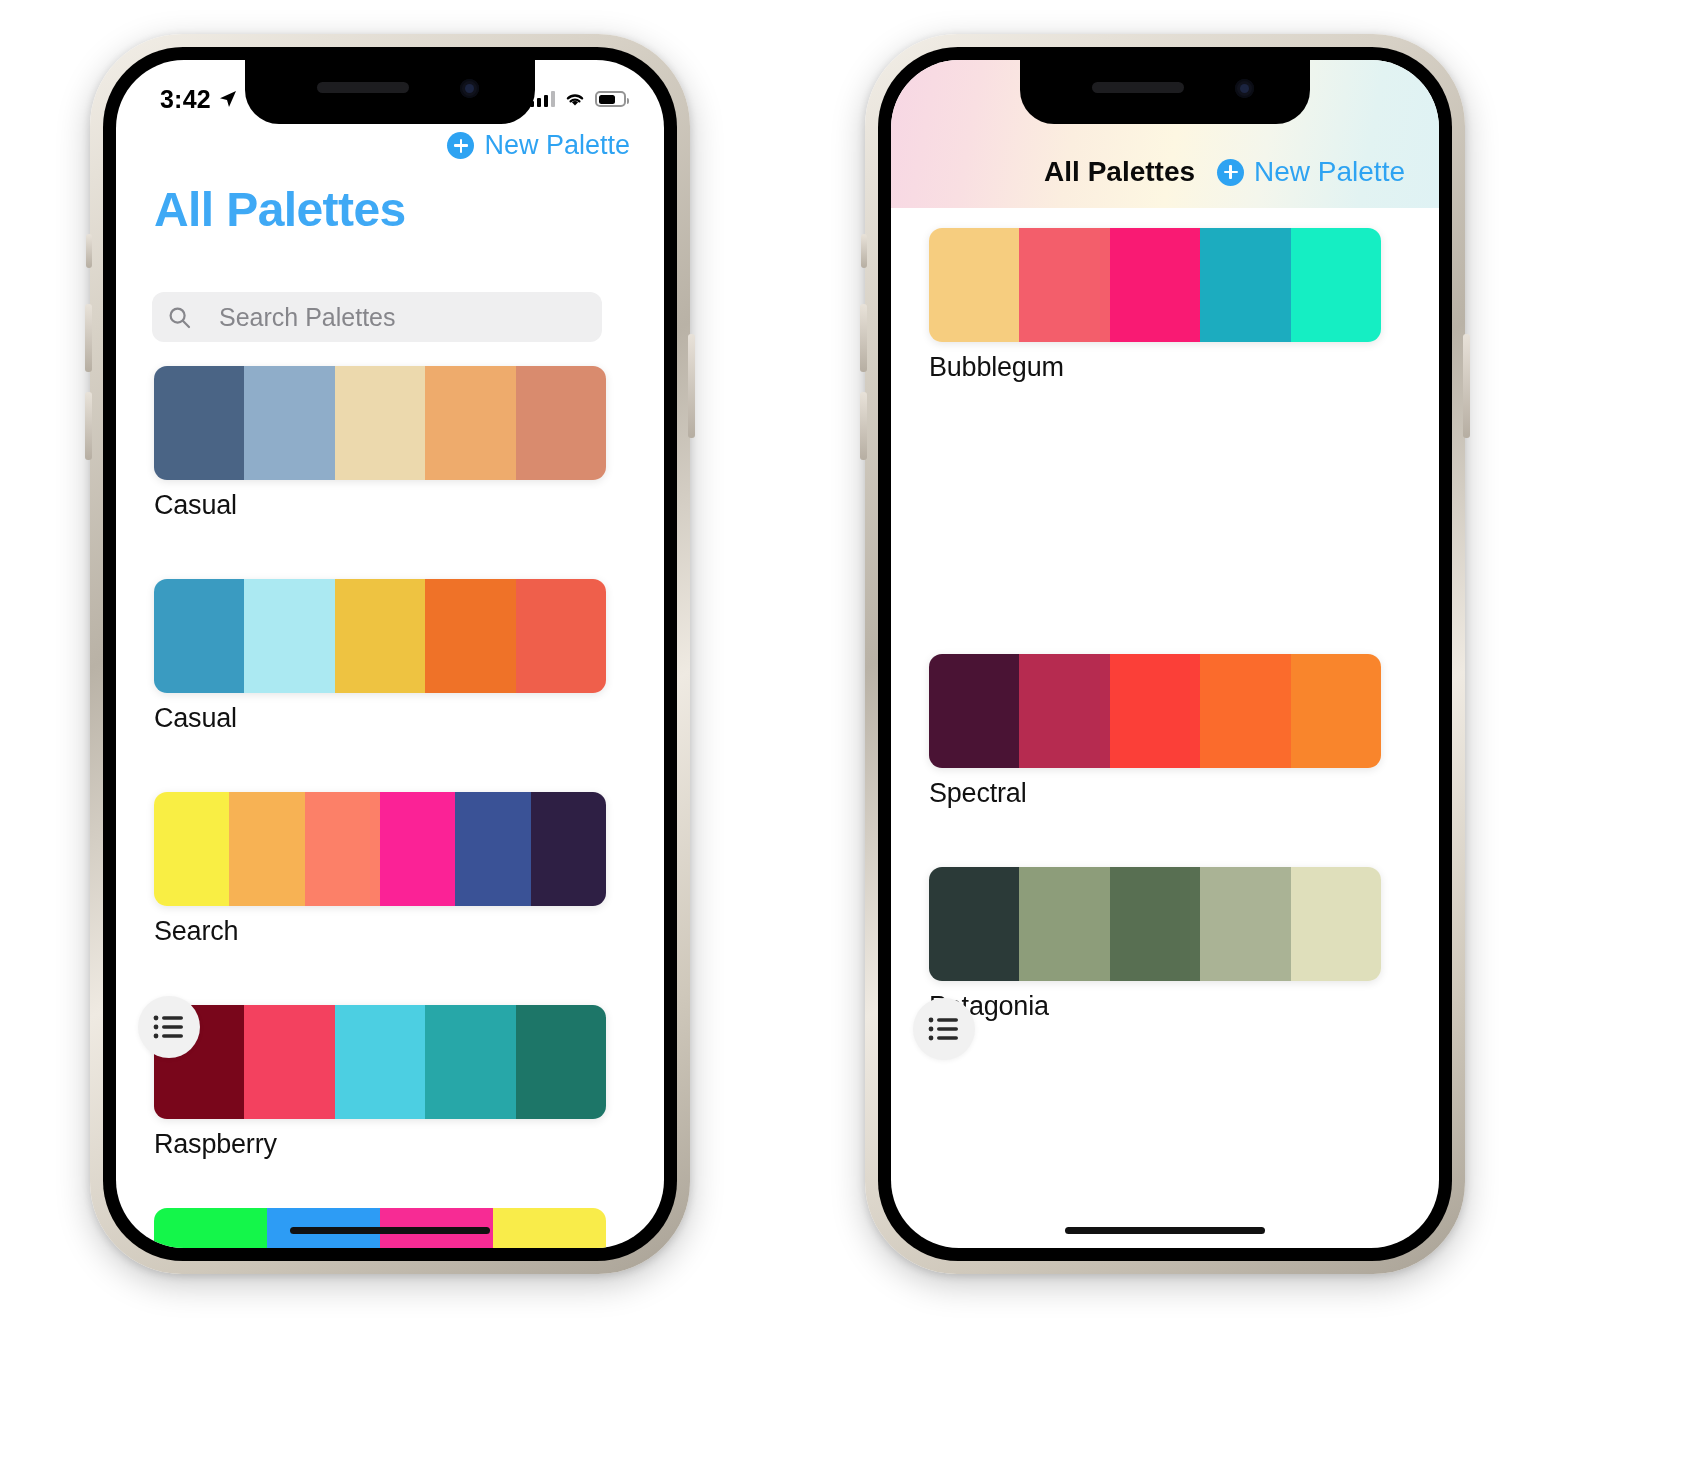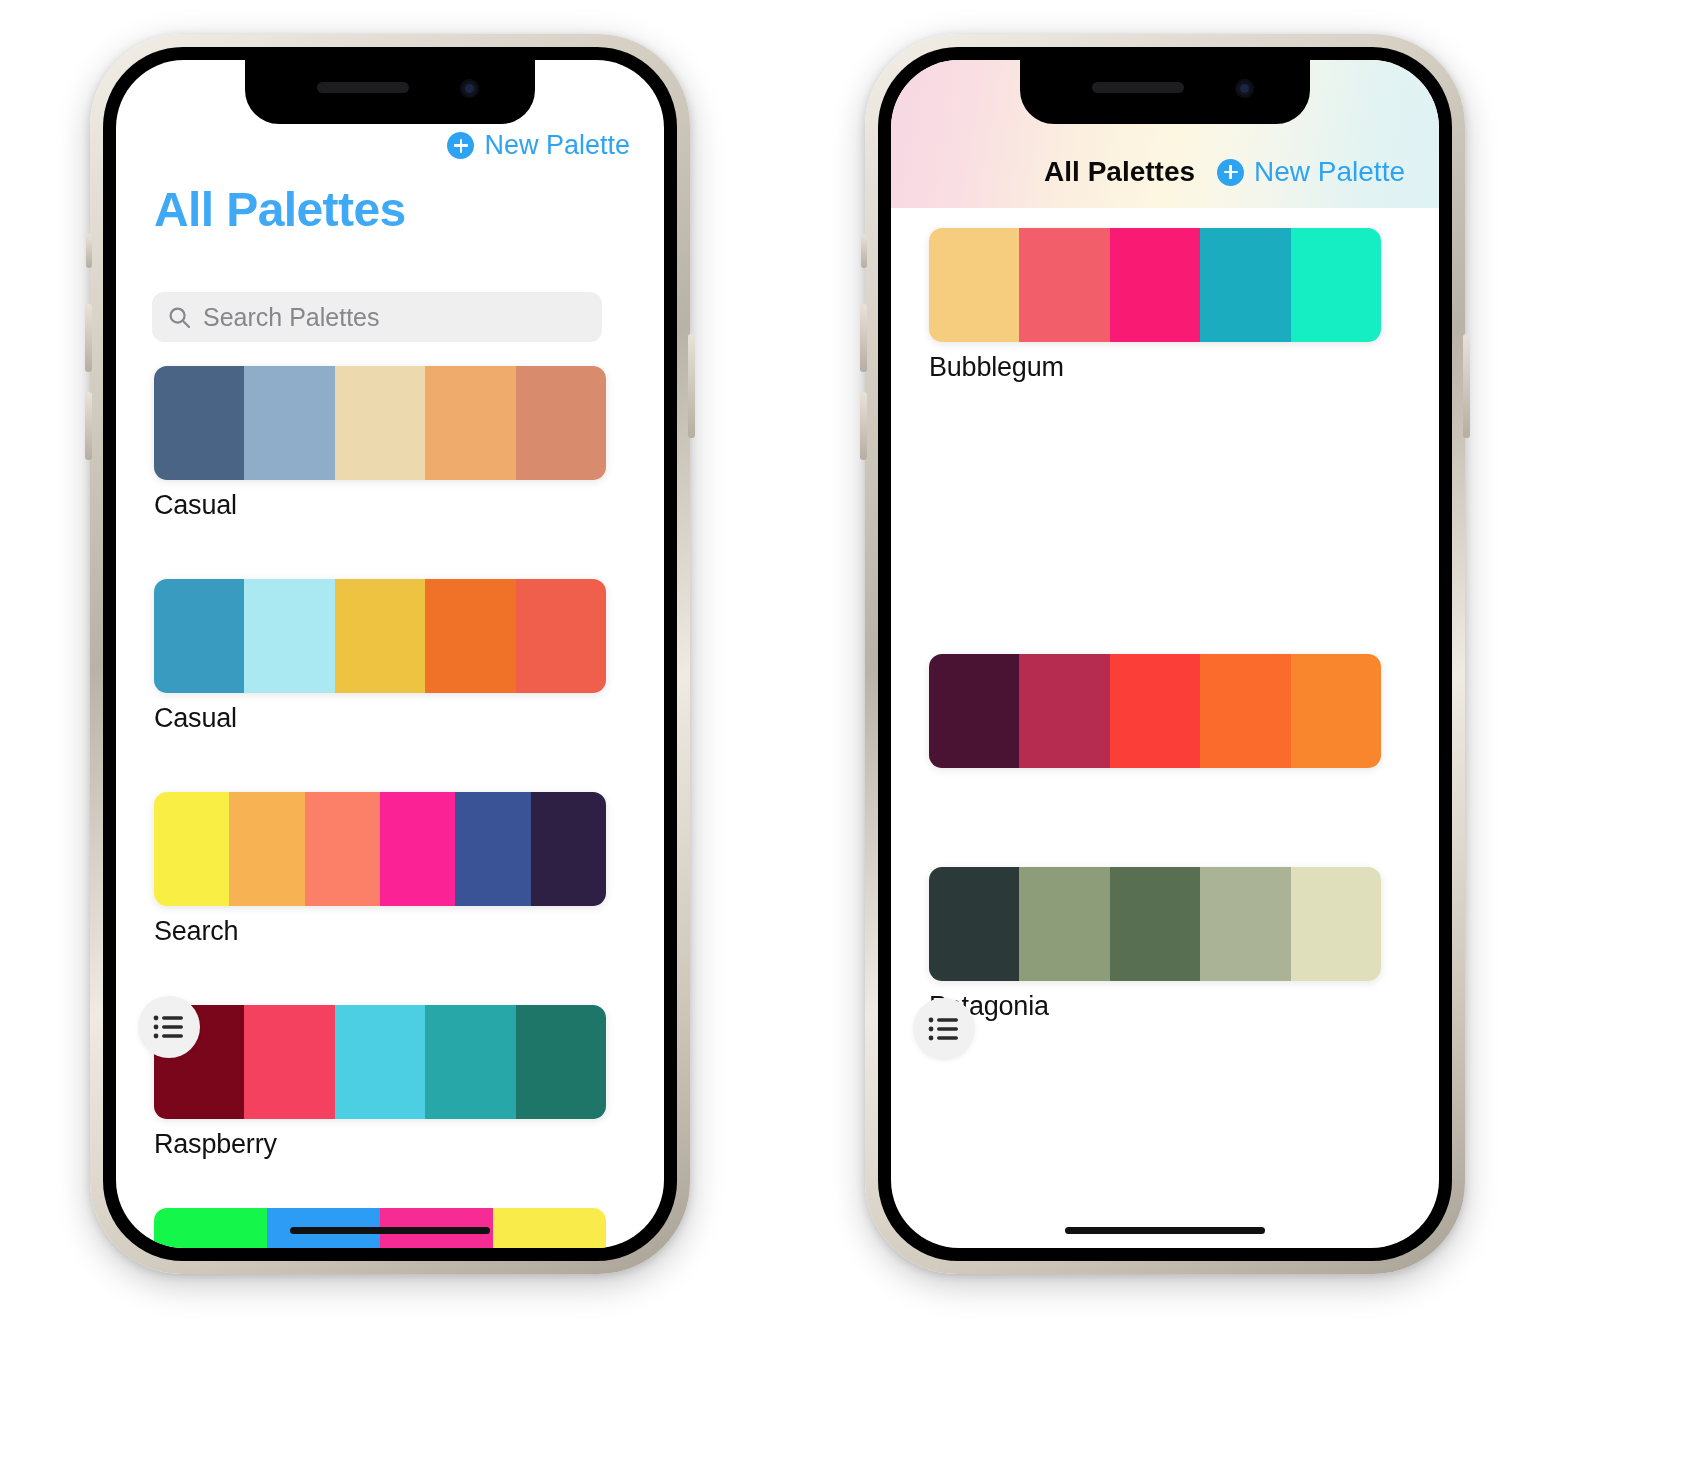--- a/index.html
+++ b/index.html
@@ -142,21 +142,21 @@
   .large-title {
     position: absolute; left: 38px; top: 122px;
     font-size: 48px; font-weight: bold; color: #3fa9f5;
     letter-spacing: -.6px;
   }
 
   .searchbar {
     position: absolute; left: 36px; top: 232px;
     width: 450px; height: 50px;
     background: #efeff0; border-radius: 12px;
-    display: flex; align-items: center; gap: 12px;
+    display: flex; align-items: center; gap: 28px;
     padding: 0 16px;
   }
   .search-ph { font-size: 25px; color: #86868b; }
 
   .palette-list { position: absolute; left: 0; right: 0; top: 306px; bottom: 0; }
   .palette-item { position: absolute; left: 38px; width: 452px; }
   .swatches {
     display: flex; width: 100%; height: 114px;
     border-radius: 13px; overflow: hidden;
     box-shadow: 0 2px 8px rgba(0,0,0,.10);
@@ -224,20 +224,44 @@
     <div class="btn-side btn-power"></div>
 
     <div class="bezel">
       <div class="screen">
 
         <div class="notch">
           <div class="speaker"></div>
           <div class="camera"></div>
         </div>
 
+        <div class="statusbar">
+          <div class="status-time">
+            <span>3:42</span>
+            <svg class="loc-arrow" width="20" height="20" viewBox="0 0 20 20">
+              <path d="M18 2 L2 9.2 L9 11 L11 18 Z" fill="#000"></path>
+            </svg>
+          </div>
+          <div class="status-right">
+            <div class="bars">
+                <i></i>
+                <i></i>
+                <i></i>
+                <i></i>
+              </div>
+            <svg width="22" height="17" viewBox="0 0 22 17">
+              <path d="M11 14.6 L7.9 11.3 a4.4 4.4 0 0 1 6.2 0 Z" fill="#000"></path>
+              <path d="M3.9 7.4 a10.2 10.2 0 0 1 14.2 0" stroke="#000" stroke-width="2.3" fill="none" stroke-linecap="round"></path>
+              <path d="M6.6 10.4 a6.4 6.4 0 0 1 8.8 0" stroke="#000" stroke-width="2.3" fill="none" stroke-linecap="round"></path>
+            </svg>
+            <div class="battery">
+                <div class="lvl"></div>
+              </div>
+          </div>
+        </div>
 
         <div class="content">
 
           <div class="nav-right">
             <span class="plus-circle"></span>
             <span>New Palette</span>
           </div>
 
           <div class="large-title">All Palettes</div>
 
@@ -356,20 +380,21 @@
                 <div class="palette-name">Bubblegum</div>
               </div>
               <div class="palette-item" style="top: 426px;">
                 <div class="swatches">
                   <span style="background: rgb(74, 19, 52);"></span>
                   <span style="background: rgb(182, 43, 80);"></span>
                   <span style="background: rgb(251, 63, 56);"></span>
                   <span style="background: rgb(251, 107, 44);"></span>
                   <span style="background: rgb(249, 133, 44);"></span>
                 </div>
+                <div class="palette-name">Spectral</div>
               </div>
               <div class="palette-item" style="top: 639px;">
                 <div class="swatches">
                   <span style="background: rgb(43, 58, 56);"></span>
                   <span style="background: rgb(141, 157, 122);"></span>
                   <span style="background: rgb(88, 111, 82);"></span>
                   <span style="background: rgb(170, 179, 149);"></span>
                   <span style="background: rgb(223, 223, 187);"></span>
                 </div>
                 <div class="palette-name">Patagonia</div>

